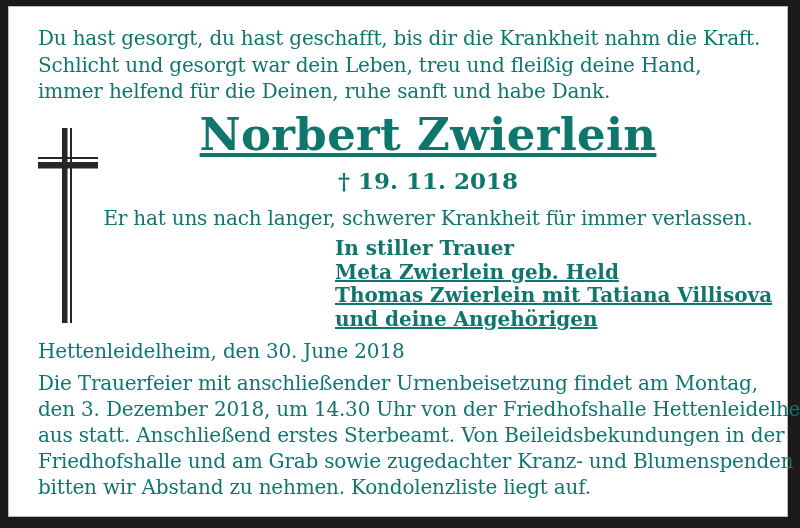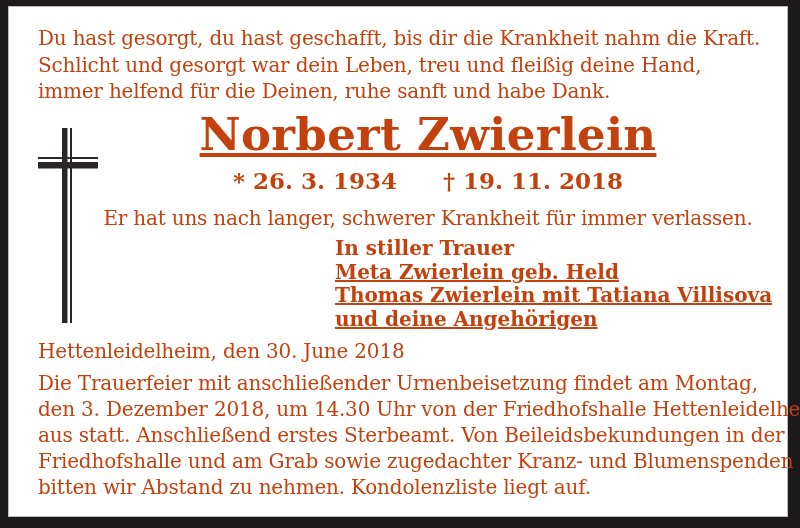--- a/index.html
+++ b/index.html
@@ -20,21 +20,21 @@
   .paper {
     position: absolute;
     top: 6px;
     left: 8px;
     right: 12px;
     bottom: 11px;
     background: #ffffff;
     border: 1px solid #bdb9ba; 
     box-sizing: border-box;
   }
-  .ink { color: #c2410c; }
+  .ink { color: #0f766e; }
 
   .epigraph {
     position: absolute;
     left: 29px;
     top: 18px;
     font-size: 20px;
     line-height: 26.5px;
     letter-spacing: -0.2px;
     white-space: nowrap;
   }
@@ -128,21 +128,20 @@
         <rect x="24" y="0" width="5.5" height="195" fill="#2a2627"></rect>
         <rect x="32" y="0" width="2" height="195" fill="#2a2627"></rect>
         <rect x="0" y="29" width="60" height="2" fill="#2a2627"></rect>
         <rect x="0" y="34" width="60" height="6.5" fill="#2a2627"></rect>
       </svg>
     </div>
 
     <div class="center-col">
       <div class="deceased-name">Norbert Zwierlein</div>
       <div class="dates-row">
-        <span>* 26. 3. 1934</span>
         <span>† 19. 11. 2018</span>
       </div>
       <div class="announcement">Er hat uns nach langer, schwerer Krankheit für immer verlassen.</div>
     </div>
 
     <div class="mourners">
       <div class="intro">In stiller Trauer</div>
       <div class="mourner-line">Meta Zwierlein geb. Held</div>
       <div class="mourner-line">Thomas Zwierlein mit Tatiana Villisova</div>
       <div class="mourner-line">und deine Angehörigen</div>

